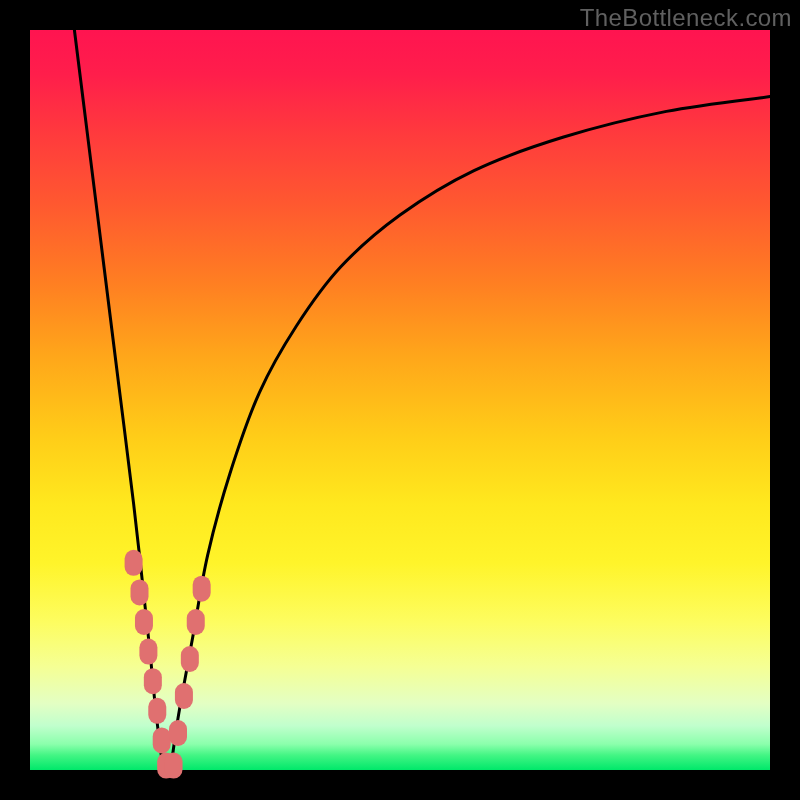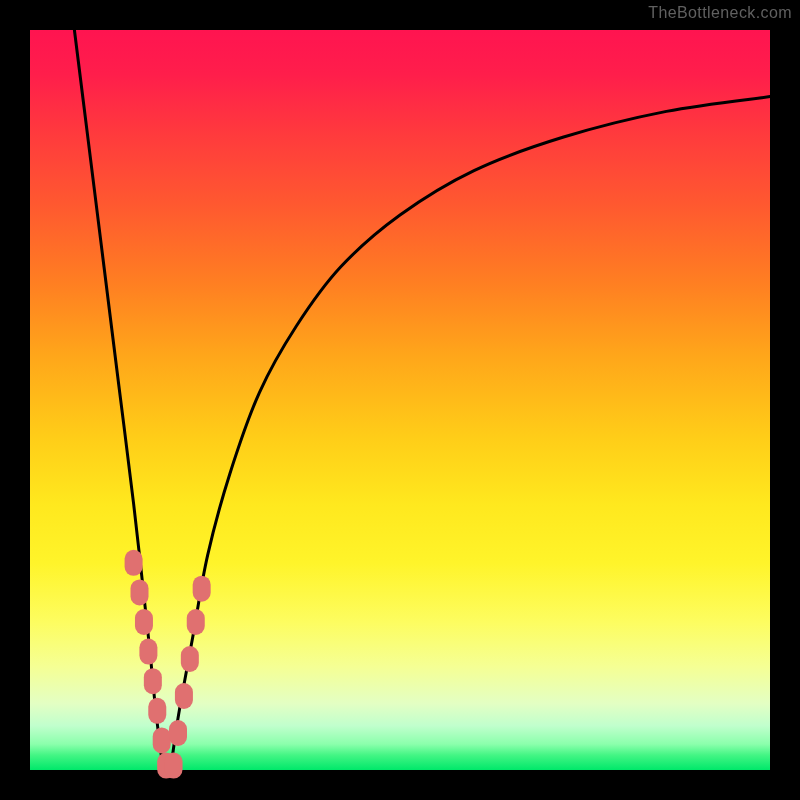--- a/index.html
+++ b/index.html
@@ -41,21 +41,21 @@
       #c1ffcd 94%,
       #8bffac 96.5%,
       #43f584 98%,
       #00e86a 100%);
   }
   .watermark {
     position: absolute;
     top: 4px;
     right: 8px;
     color: #606060;
-    font-size: 16px;
+    font-size: 24px;
     font-weight: 500;
     letter-spacing: 0.4px;
     user-select: none;
   }
   svg.curves {
     position: absolute;
     left: 0;
     top: 0;
     width: 740px;
     height: 740px;

